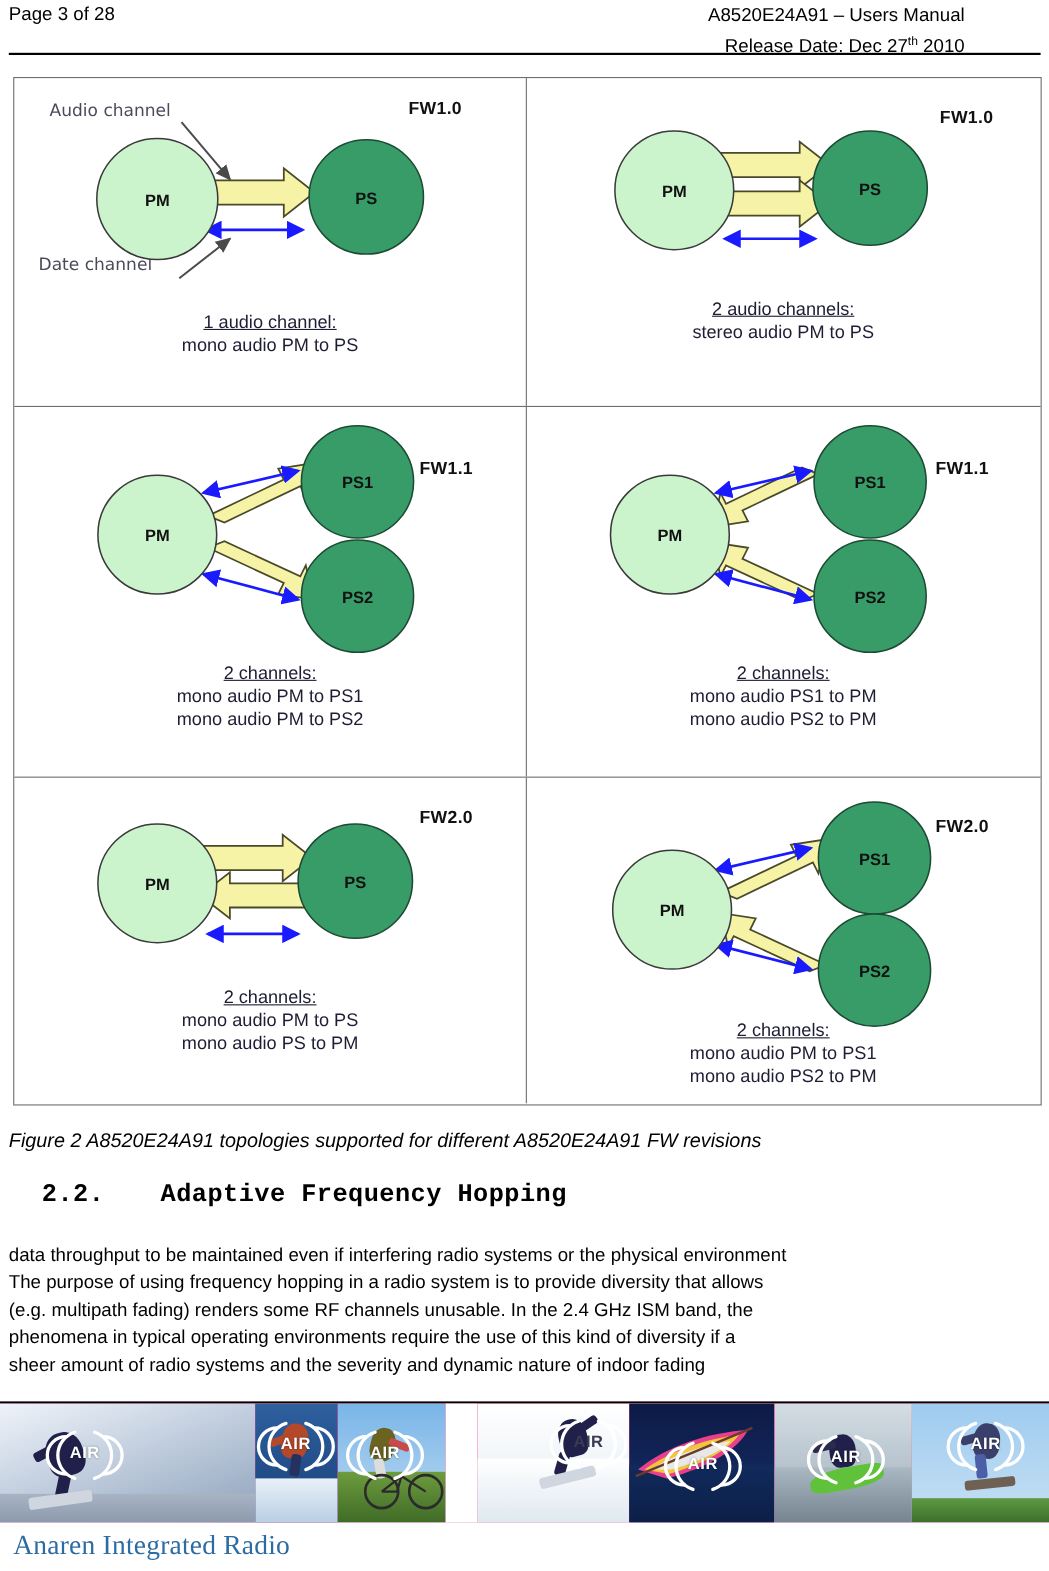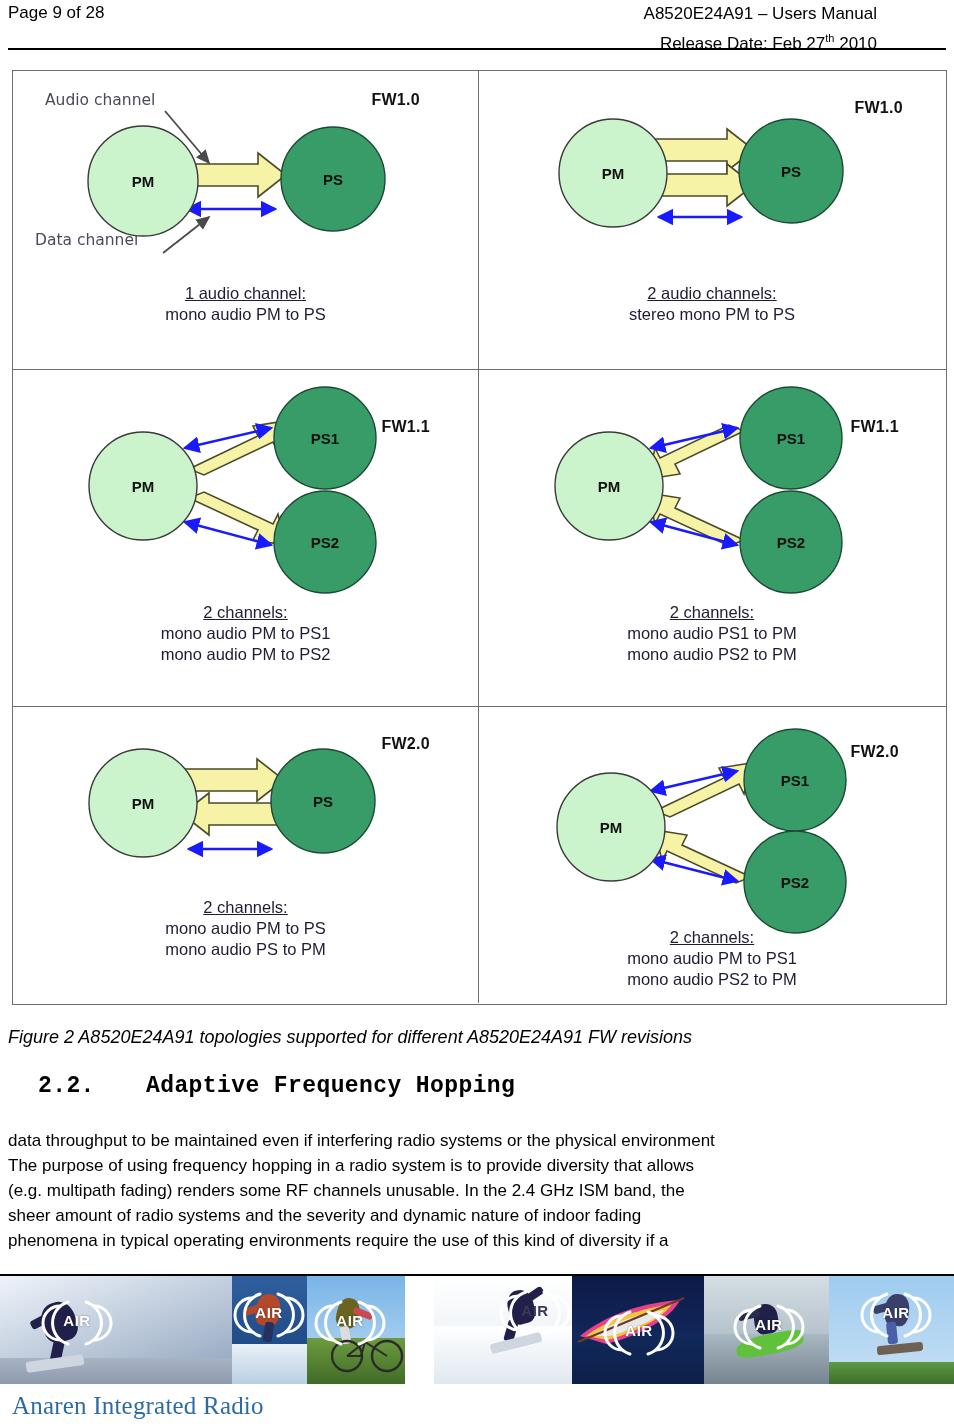--- a/index.html
+++ b/index.html
@@ -177,38 +177,38 @@
     font-family: "Liberation Serif", serif;
     color: #2d6ca2;
     letter-spacing: .2px;
     white-space: nowrap;
   }
 </style>
 </head>
 <body>
 
 <div class="header">
-  <div class="hdr-left">Page 9 of 28</div>
+  <div class="hdr-left">Page 3 of 28</div>
   <div class="hdr-right">
     <div>A8520E24A91 – Users Manual</div>
     <div>
-      <span>Release Date: Feb 27</span><span class="sup">th</span><span> 2010</span>
+      <span>Release Date: Dec 27</span><span class="sup">th</span><span> 2010</span>
     </div>
   </div>
   <div class="hdr-rule"></div>
 </div>
 
 <div class="fig-table">
 
   <div class="fig-row r1">
 
     <div class="fig-cell left">
       <div class="fw-label" style="right:58px; top:20px;">FW1.0</div>
       <div class="annot" style="left:32px; top:20px;text-align:center;">Audio channel</div>
-      <div class="annot" style="left:22px; top:160px;">Data channel</div>
+      <div class="annot" style="left:22px; top:160px;">Date channel</div>
 
       <svg class="diag" width="466" height="299" viewBox="0 0 466 299">
         <defs>
           <marker id="bluearr" markerWidth="7" markerHeight="7" refX="6" refY="3.5" orient="auto">
             <path d="M0,0 L7,3.5 L0,7 z" fill="#1a1aff"></path>
           </marker>
           <marker id="bluearrS" markerWidth="7" markerHeight="7" refX="1" refY="3.5" orient="auto">
             <path d="M7,0 L0,3.5 L7,7 z" fill="#1a1aff"></path>
           </marker>
           <marker id="grayarr" markerWidth="8" markerHeight="8" refX="7" refY="4" orient="auto">
@@ -241,23 +241,23 @@
       <svg class="diag" width="466" height="299" viewBox="0 0 466 299">
         <path d="M175,68 L248,68 L248,58 L275,79 L248,100 L248,90 L175,90 z" fill="#f7f3a6" stroke="#4a4a2a" stroke-width="1.6"></path>
         <path d="M175,103 L248,103 L248,93 L275,114 L248,135 L248,125 L175,125 z" fill="#f7f3a6" stroke="#4a4a2a" stroke-width="1.6"></path>
         <line x1="180" y1="146" x2="262" y2="146" stroke="#1a1aff" stroke-width="2.4" marker-end="url(#bluearr)" marker-start="url(#bluearrS)"></line>
         <circle cx="134" cy="102" r="54" fill="#ccf4cc" stroke="#3a3a3a" stroke-width="1.4"></circle>
         <circle cx="312" cy="100" r="52" fill="#379c67" stroke="#1d4a33" stroke-width="1.4"></circle>
         <text class="node-label" x="134" y="108" text-anchor="middle">PM</text>
         <text class="node-label" x="312" y="106" text-anchor="middle">PS</text>
       </svg>
 
-      <div class="caption-block" style="top:200px;margin-top:12px;">
+      <div class="caption-block" style="top:200px;">
         <div class="u">2 audio channels:</div>
-        <div>stereo mono PM to PS</div>
+        <div>stereo audio PM to PS</div>
       </div>
     </div>
   </div>
 
   <div class="fig-row r2">
 
     <div class="fig-cell left">
       <div class="fw-label" style="right:48px; top:48px;">FW1.1</div>
 
       <svg class="diag" width="466" height="337" viewBox="0 0 466 337">
@@ -362,22 +362,22 @@
 <div class="fig-caption">Figure 2 A8520E24A91 topologies supported for different A8520E24A91 FW revisions</div>
 
 <div class="sec-heading">
   <span class="sec-num">2.2.</span><span>Adaptive Frequency Hopping</span>
 </div>
 
 <div class="body-par">
   <span>data throughput to be maintained even if interfering radio systems or the physical environment</span>
   <span>The  purpose  of  using  frequency  hopping  in  a  radio  system  is  to  provide  diversity  that  allows</span>
   <span>(e.g.  multipath  fading)  renders  some  RF  channels  unusable.  In  the  2.4  GHz  ISM  band,  the</span>
+  <span>phenomena  in  typical  operating  environments  require  the  use  of  this  kind  of  diversity  if  a</span>
   <span>sheer  amount  of  radio  systems  and  the  severity  and  dynamic  nature  of  indoor  fading</span>
-  <span>phenomena  in  typical  operating  environments  require  the  use  of  this  kind  of  diversity  if  a</span>
 </div>
 
 <div class="footer-rule"></div>
 
 <div class="footer-strip">
 
   <div class="fpanel" style="width:232px;">
     <div class="sky" style="background:linear-gradient(160deg,#eef3f9 0%,#c3cfdf 45%,#8ea2bc 100%);"></div>
     <div class="ground" style="height:26px;background:linear-gradient(#a8b4c4,#8d9aac);"></div>
     <div class="athlete" style="left:42px;top:26px;width:34px;height:40px;transform:rotate(-18deg);"></div>

